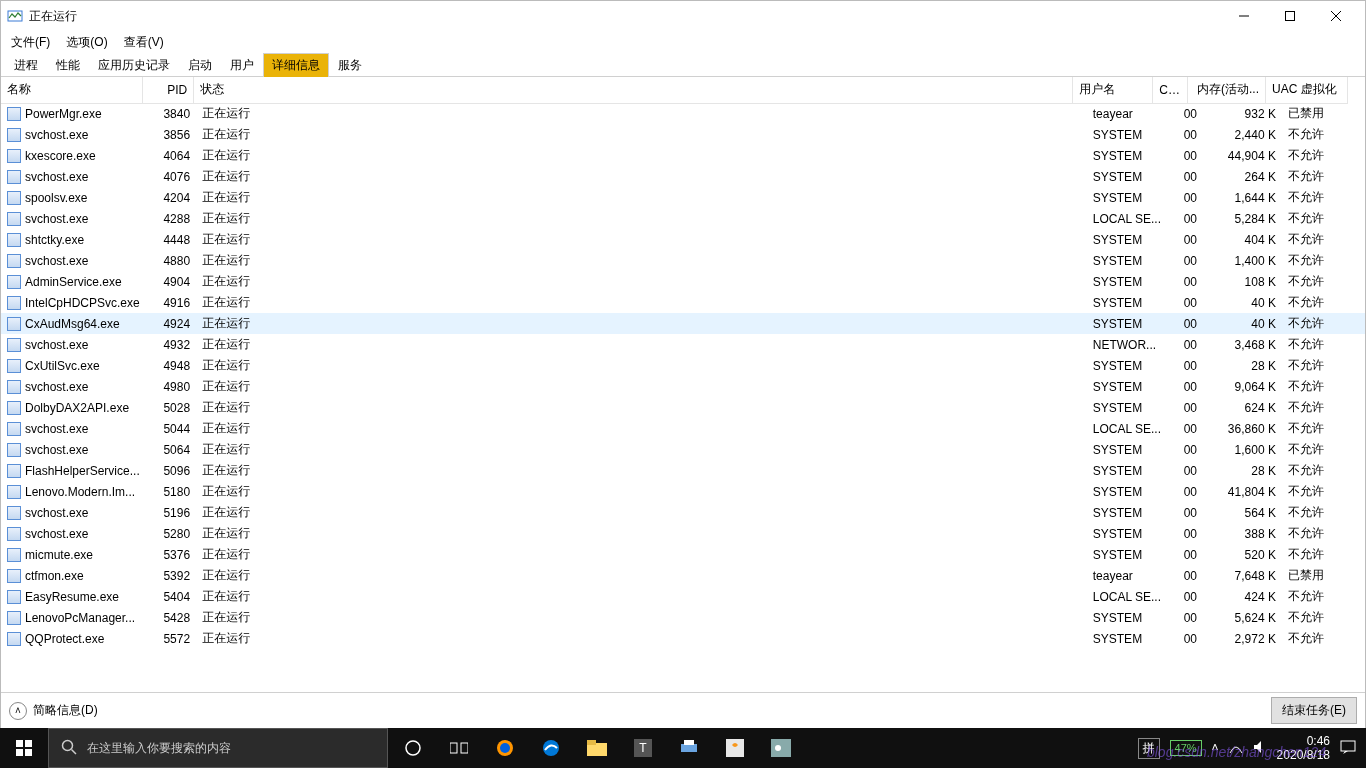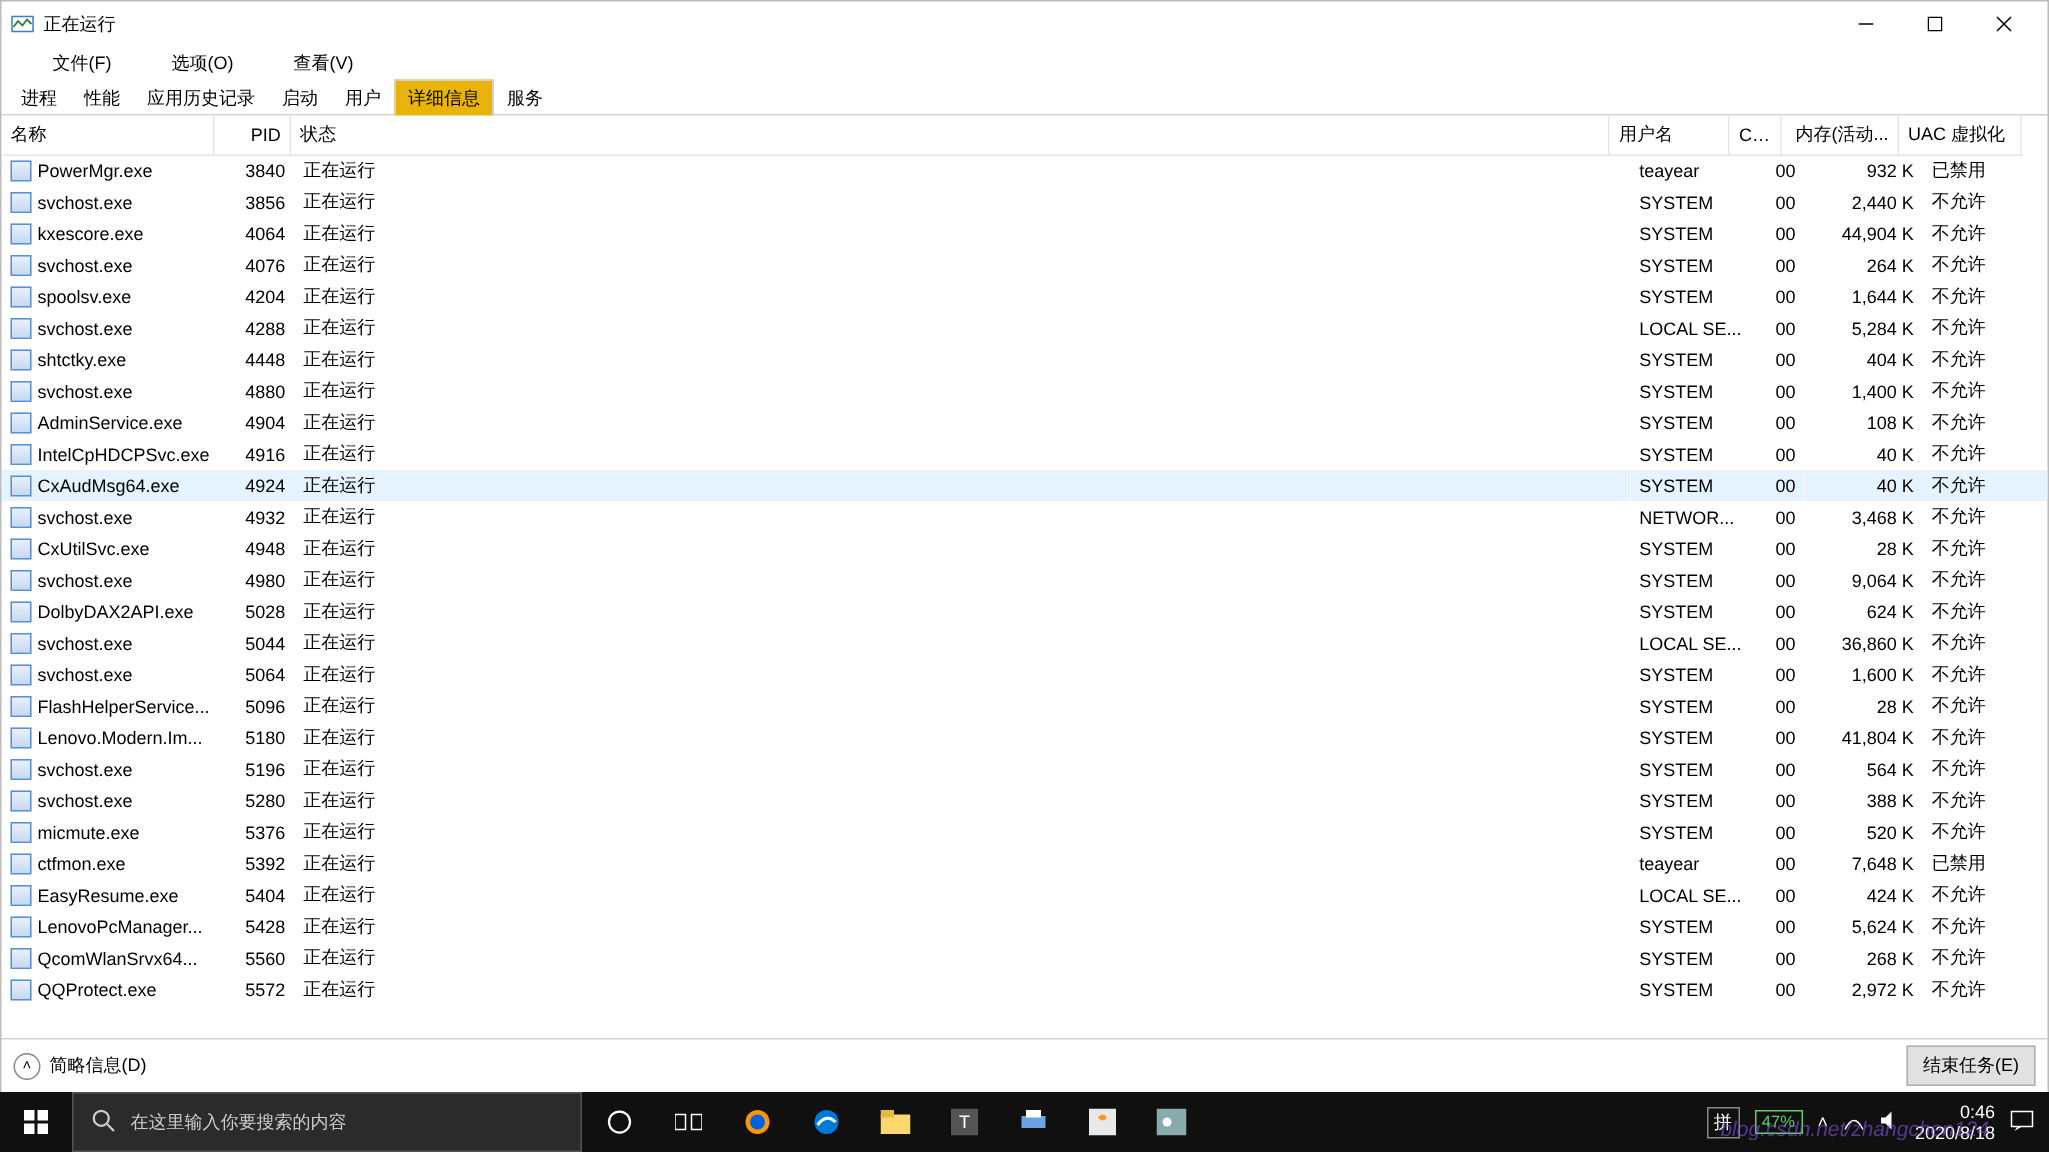--- a/index.html
+++ b/index.html
@@ -4,21 +4,21 @@
 <style>
 * { margin: 0; padding: 0; box-sizing: border-box; font-family: "Microsoft YaHei", "Segoe UI", sans-serif; font-size: 12px; }
 html, body { width: 1366px; height: 768px; overflow: hidden; background: #fff; }
 .window { position: relative; width: 1366px; height: 729px; background: #fff; border: 1px solid #bbb; display: flex; flex-direction: column; }
 .titlebar { height: 30px; display: flex; align-items: center; padding: 0 6px; }
 .titlebar .icon { width: 16px; height: 16px; margin-right: 6px; display: inline-flex; align-items: center; justify-content: center; }
 .titlebar .title { flex: 1; font-size: 12px; }
 .win-controls { display: flex; }
 .win-btn { width: 46px; height: 30px; display: flex; align-items: center; justify-content: center; }
 .menubar { height: 22px; display: flex; align-items: center; padding: 0 4px; gap: 4px; }
-.menu-item { padding: 2px 6px; margin-left: 24px; }
+.menu-item { padding: 2px 6px; }
 .tabs { height: 24px; border-bottom: 1px solid #d0d0d0; display: flex; align-items: flex-end; padding: 0 4px; }
 .tab { padding: 3px 8px; border: 1px solid transparent; border-bottom: none; margin-bottom: -1px; }
 .tab.active { border-color: #d0d0d0; background: #eab308; }
 .table-wrap { flex: 1; overflow: hidden; position: relative; display: flex; }
 table { border-collapse: collapse; width: 100%; table-layout: fixed; }
 .thead-wrap { position: absolute; top: 0; left: 0; right: 17px; z-index: 2; background: #fff; }
 th { text-align: left; font-weight: normal; padding: 4px 6px; border-right: 1px solid #e5e5e5; border-bottom: 1px solid #e5e5e5; height: 26px; background: #fff; white-space: nowrap; overflow: hidden; text-overflow: ellipsis; }
 .tbody-wrap { position: absolute; top: 26px; left: 0; right: 0; bottom: 0; overflow-y: scroll; overflow-x: hidden; }
 td { padding: 2px 6px; height: 21px; white-space: nowrap; overflow: hidden; text-overflow: ellipsis; }
 tr.hover td { background: #e5f3ff; }
@@ -480,34 +480,20 @@
               <td class="col-status">正在运行</td>
               <td class="col-user">SYSTEM</td>
               <td class="col-cpu">00</td>
               <td class="col-mem">5,624 K</td>
               <td class="col-uac">不允许</td>
             </tr>
             <tr>
               <td class="col-name">
                 <span class="name-cell">
                   <span class="proc-icon"></span>
-                  <span>QcomWlanSrvx64...</span>
-                </span>
-              </td>
-              <td class="col-pid">5560</td>
-              <td class="col-status">正在运行</td>
-              <td class="col-user">SYSTEM</td>
-              <td class="col-cpu">00</td>
-              <td class="col-mem">268 K</td>
-              <td class="col-uac">不允许</td>
-            </tr>
-            <tr>
-              <td class="col-name">
-                <span class="name-cell">
-                  <span class="proc-icon"></span>
                   <span>QQProtect.exe</span>
                 </span>
               </td>
               <td class="col-pid">5572</td>
               <td class="col-status">正在运行</td>
               <td class="col-user">SYSTEM</td>
               <td class="col-cpu">00</td>
               <td class="col-mem">2,972 K</td>
               <td class="col-uac">不允许</td>
             </tr>

